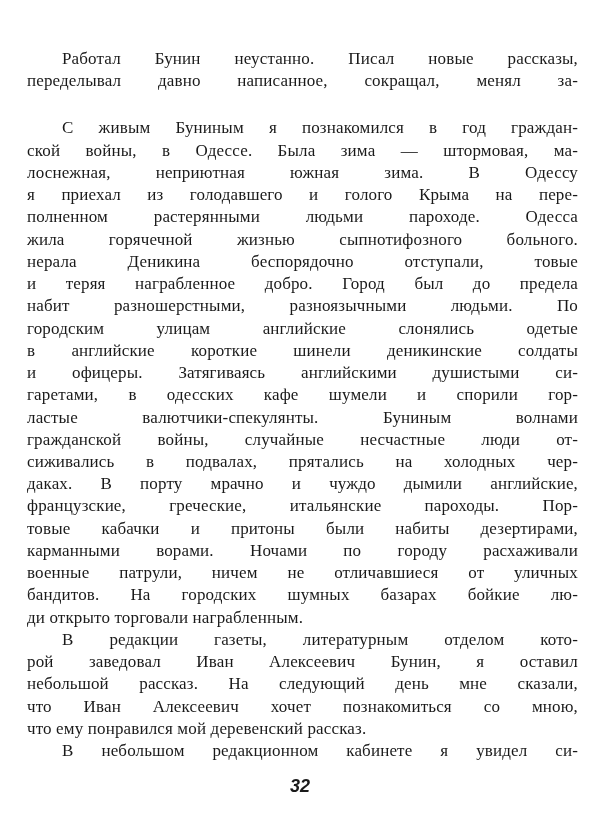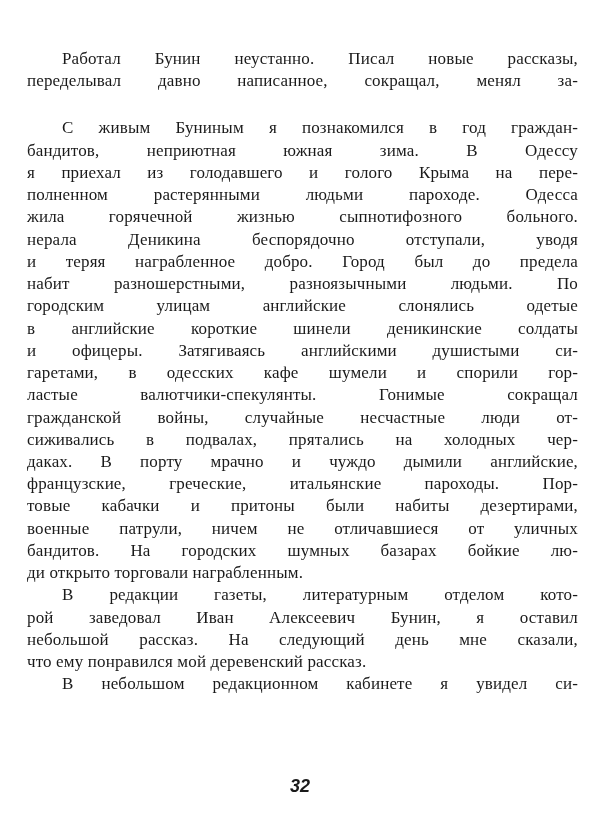--- a/index.html
+++ b/index.html
@@ -24,45 +24,48 @@
 <body>
 
 <div class="page">
   <div>
     <span class="line indent">Работал Бунин неустанно. Писал новые рассказы,</span>
     <span class="line">переделывал давно написанное, сокращал, менял за-</span>
   </div>
   <div class="gap"></div>
   <div>
     <span class="line indent">С живым Буниным я познакомился в год граждан-</span>
-    <span class="line">бандитов, неприютная южная зима. В Одессу</span>
+    <span class="line">ской войны, в Одессе. Была зима — штормовая, ма-</span>
+    <span class="line">лоснежная, неприютная южная зима. В Одессу</span>
     <span class="line">я приехал из голодавшего и голого Крыма на пере-</span>
     <span class="line">полненном растерянными людьми пароходе. Одесса</span>
     <span class="line">жила горячечной жизнью сыпнотифозного больного.</span>
-    <span class="line">нерала Деникина беспорядочно отступали, уводя</span>
+    <span class="line">нерала Деникина беспорядочно отступали, товые</span>
     <span class="line">и теряя награбленное добро. Город был до предела</span>
     <span class="line">набит разношерстными, разноязычными людьми. По</span>
     <span class="line">городским улицам английские слонялись одетые</span>
     <span class="line">в английские короткие шинели деникинские солдаты</span>
     <span class="line">и офицеры. Затягиваясь английскими душистыми си-</span>
     <span class="line">гаретами, в одесских кафе шумели и спорили гор-</span>
-    <span class="line">ластые валютчики-спекулянты. Гонимые сокращал</span>
+    <span class="line">ластые валютчики-спекулянты. Буниным волнами</span>
     <span class="line">гражданской войны, случайные несчастные люди от-</span>
     <span class="line">сиживались в подвалах, прятались на холодных чер-</span>
     <span class="line">даках. В порту мрачно и чуждо дымили английские,</span>
     <span class="line">французские, греческие, итальянские пароходы. Пор-</span>
     <span class="line">товые кабачки и притоны были набиты дезертирами,</span>
+    <span class="line">карманными ворами. Ночами по городу расхаживали</span>
     <span class="line">военные патрули, ничем не отличавшиеся от уличных</span>
     <span class="line">бандитов. На городских шумных базарах бойкие лю-</span>
     <span class="line last">ди открыто торговали награбленным.</span>
   </div>
   <div>
     <span class="line indent">В редакции газеты, литературным отделом кото-</span>
     <span class="line">рой заведовал Иван Алексеевич Бунин, я оставил</span>
     <span class="line">небольшой рассказ. На следующий день мне сказали,</span>
+    <span class="line">что Иван Алексеевич хочет познакомиться со мною,</span>
     <span class="line last">что ему понравился мой деревенский рассказ.</span>
   </div>
   <div>
     <span class="line indent">В небольшом редакционном кабинете я увидел си-</span>
   </div>
 </div>
 
 <div class="page-number">32</div>
 
 </body></html>

